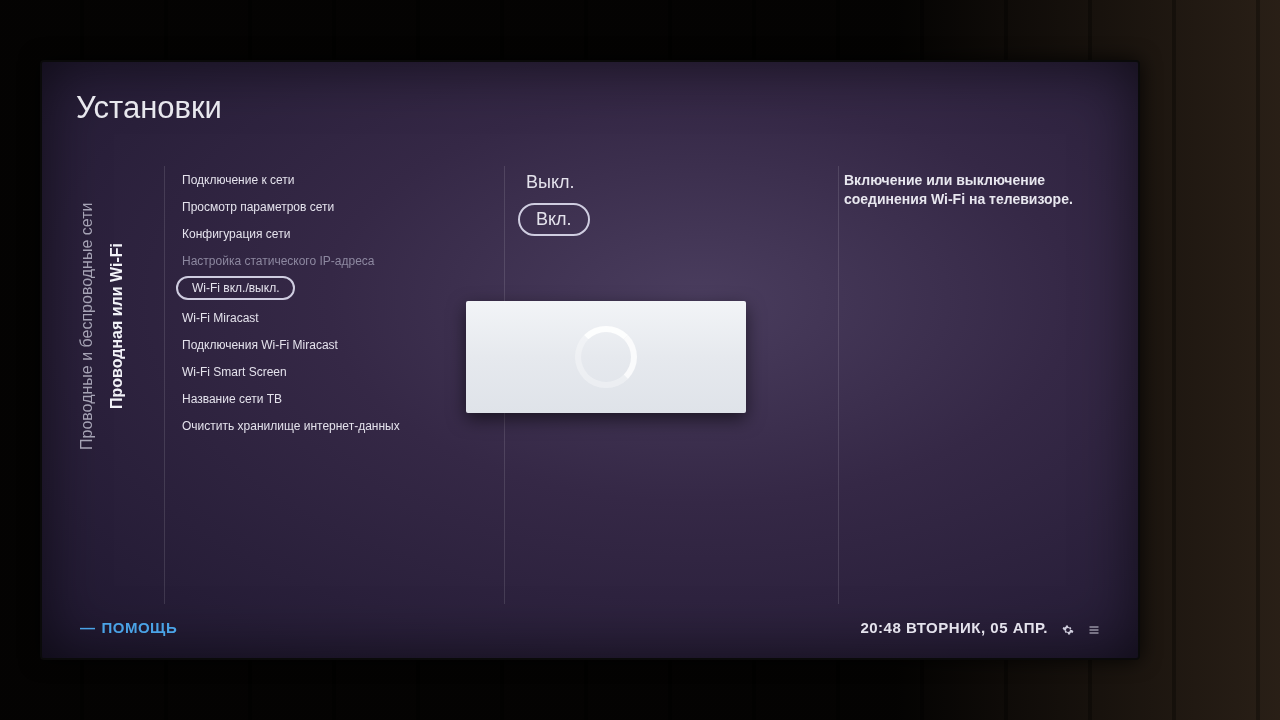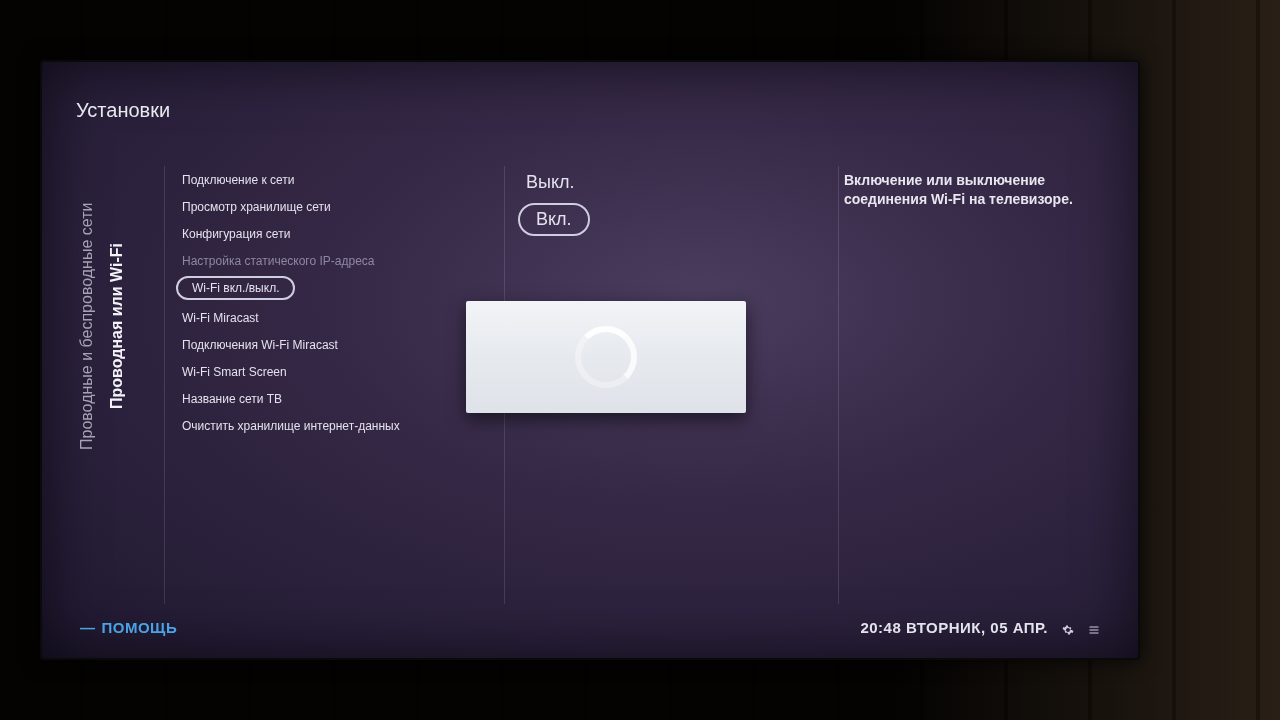--- a/index.html
+++ b/index.html
@@ -26,21 +26,21 @@
     border: 2px solid #0a0a0a;
     border-radius: 4px;
     box-shadow: inset 0 0 60px rgba(0,0,0,0.6), 0 0 20px rgba(0,0,0,0.8);
     overflow: hidden;
   }
   .screen {
     position: absolute; inset: 14px;
   }
   .title {
     position: absolute; left: 20px; top: 14px;
-    font-size: 20px; font-weight: 500; color: #e8e8ee; margin-top: 9px;
+    font-size: 31px; font-weight: 500; color: #e8e8ee;
   }
   .vtab {
     position: absolute; top: 90px; height: 320px;
     writing-mode: vertical-rl;
     transform: rotate(180deg);
     font-size: 16px;
     display: flex; align-items: center; justify-content: center;
   }
   .vtab.outer { left: 22px; color: #a6a3b5; font-weight: 400; }
   .vtab.inner { left: 52px; color: #f2f2f8; font-weight: 600; }
@@ -127,21 +127,21 @@
 
     <div class="vtab outer">Проводные и беспроводные сети</div>
     <div class="vtab inner">Проводная или Wi-Fi</div>
 
     <div class="divider d1"></div>
     <div class="divider d2"></div>
     <div class="divider d3"></div>
 
     <div class="menu">
       <div class="menu-item"><span>Подключение к сети</span></div>
-      <div class="menu-item"><span>Просмотр хранилище сети</span></div>
+      <div class="menu-item"><span>Просмотр параметров сети</span></div>
       <div class="menu-item"><span>Конфигурация сети</span></div>
       <div class="menu-item disabled"><span>Настройка статического IP-адреса</span></div>
       <div><div class="menu-item selected"><span>Wi-Fi вкл./выкл.</span></div></div>
       <div class="menu-item"><span>Wi-Fi Miracast</span></div>
       <div class="menu-item"><span>Подключения Wi-Fi Miracast</span></div>
       <div class="menu-item"><span>Wi-Fi Smart Screen</span></div>
       <div class="menu-item"><span>Название сети ТВ</span></div>
       <div class="menu-item"><span>Очистить хранилище интернет-данных</span></div>
     </div>
 

